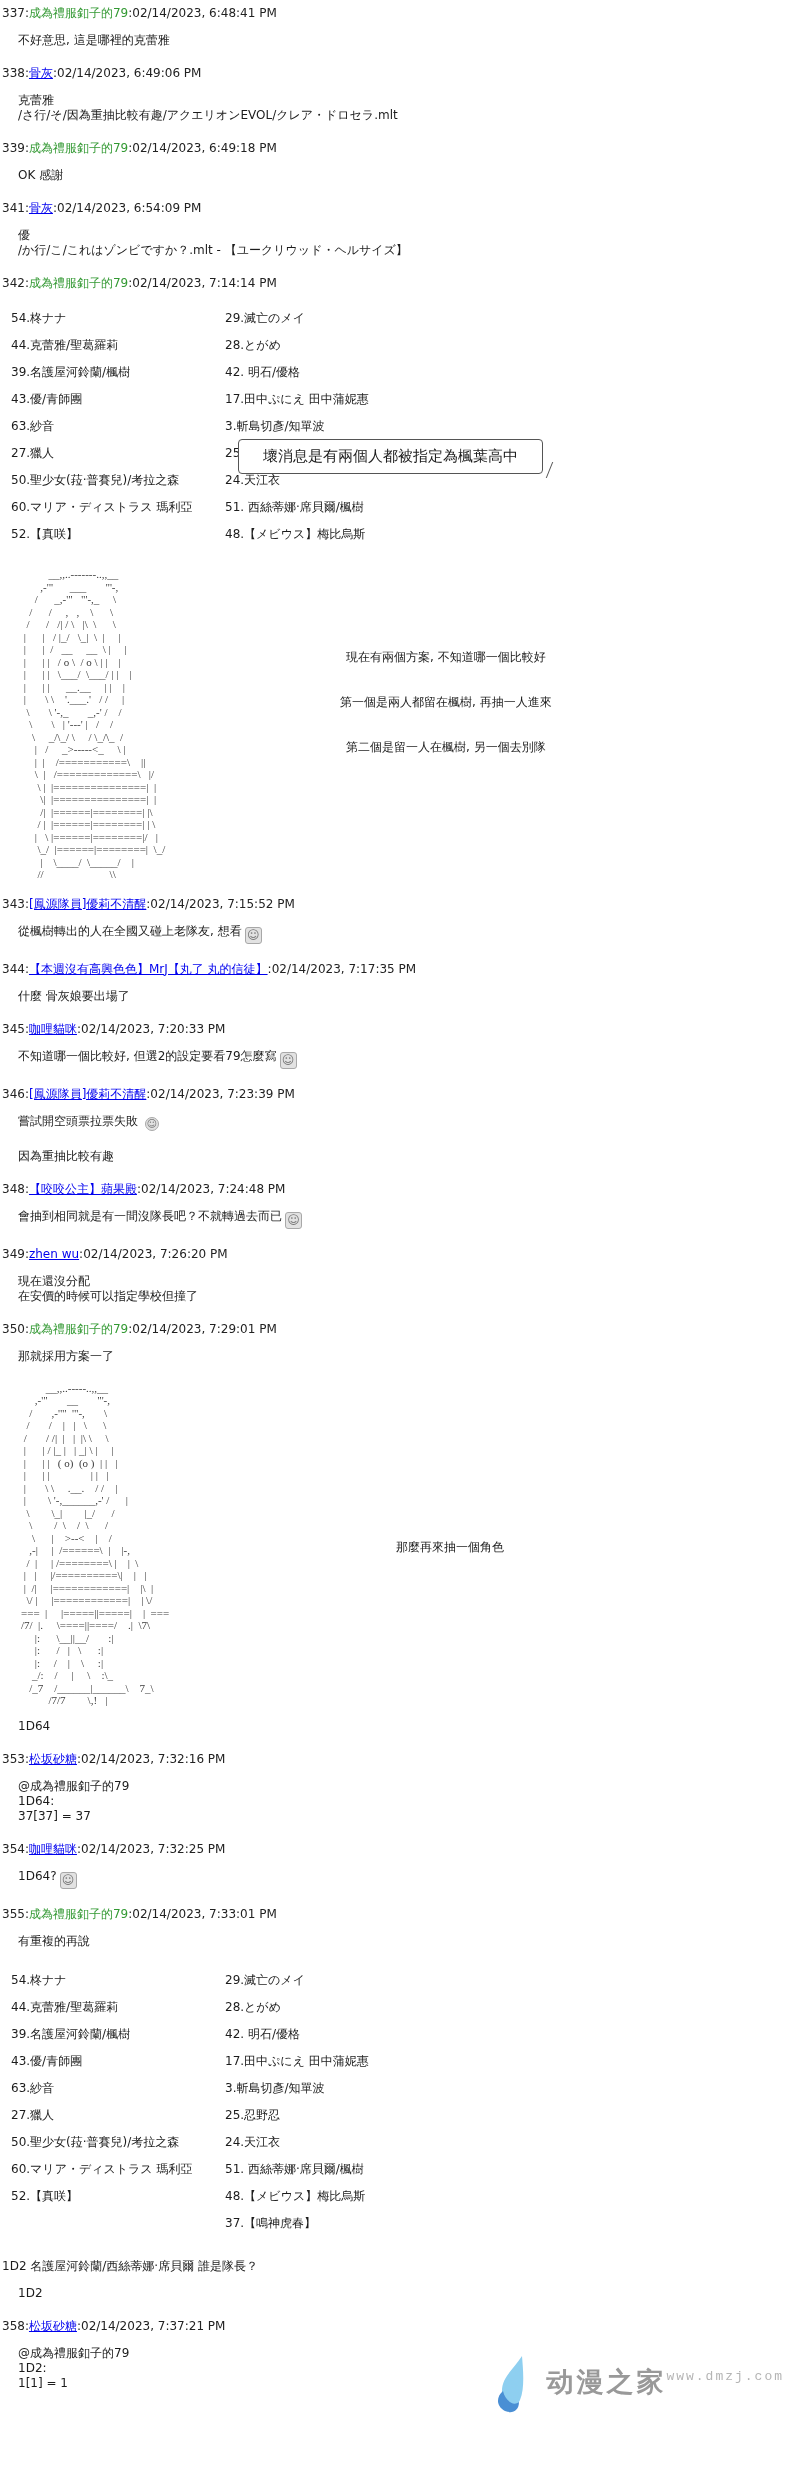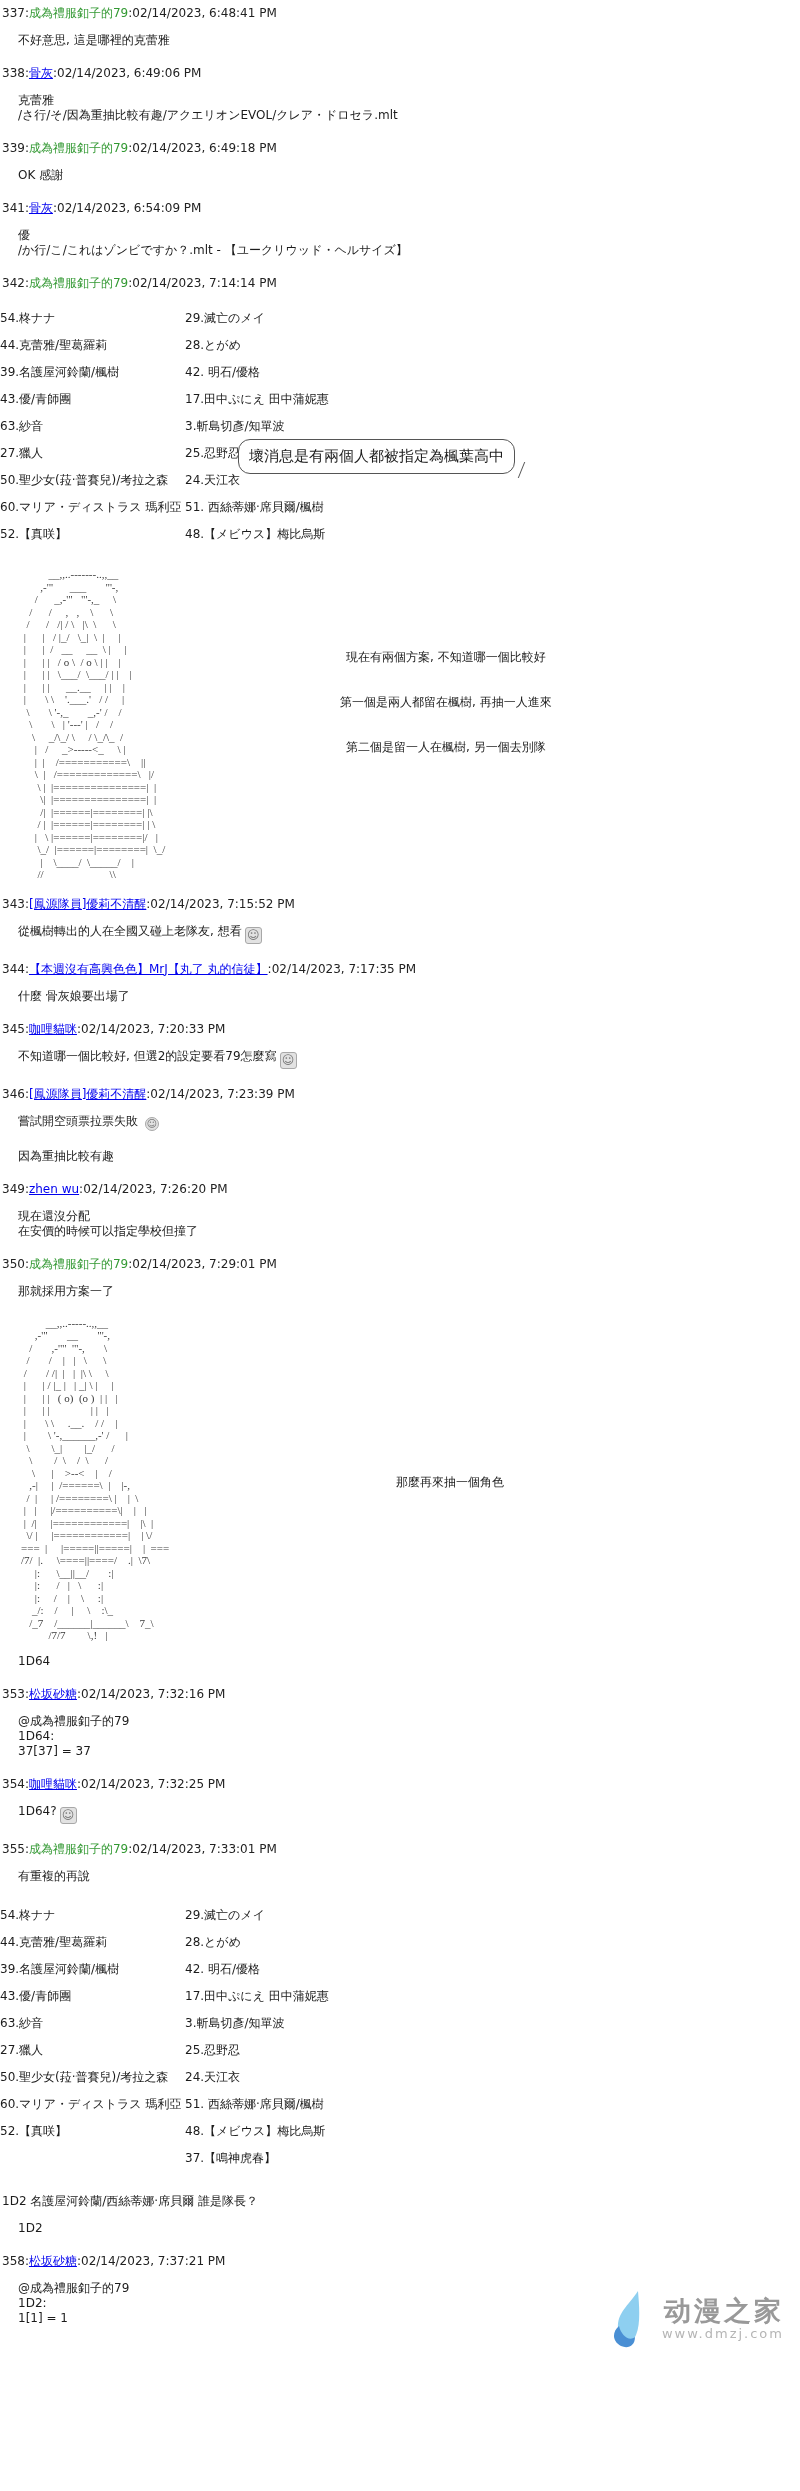--- a/index.html
+++ b/index.html
@@ -24,24 +24,24 @@
   .line{line-height:15px; min-height:15px;}
   .seg-red{color:var(--red);}
   .emo{
     display:inline-block; width:17px; height:17px; background:#e2e2e2;
     border:1px solid #a8a8a8; border-radius:3px; color:#777777; font-size:12px;
     line-height:15px; text-align:center; vertical-align:-4px; margin-left:3px;
   }
   .emo-sm{width:14px; height:14px; font-size:10px; line-height:12px; border-radius:7px; vertical-align:-2px;}
   
   .roster{position:relative; margin:14px 0 20px 0;}
-  .rrow{display:grid; grid-template-columns:185px 1fr; height:27px; line-height:27px; padding-left:0;}
+  .rrow{display:grid; grid-template-columns:185px 1fr; height:27px; line-height:27px; padding-left:11px;gap:29px;}
   .bubble{
     position:absolute; left:238px; top:134px; background:#ffffff;
-    border:1.5px solid #555555; border-radius:12px; padding:7px 10px;
+    border:1.5px solid #555555; border-radius:4px; padding:7px 24px;
     font-size:15px; white-space:nowrap; z-index:2;
   }
   .bubble::after{
     content:""; position:absolute; right:-8px; bottom:-5px; width:9px; height:16px;
     border-right:1.5px solid #555555; transform:skewX(-22deg);
   }
   
   .aa-wrap{position:relative; margin:8px 0 12px 10px;}
   pre.aa{
     font-family:Liberation Serif, serif;
@@ -50,21 +50,21 @@
   .aa-side{position:absolute; font-size:12px; white-space:nowrap;}
   .side-aa1{left:330px; top:82px;}
   .side-aa2{left:386px; top:138px;margin-top:20px;}
   .aa-side .side-line{line-height:15px; margin-bottom:30px;text-align:center;}
   
   .watermark{
     display:flex; justify-content:flex-end; align-items:center;
     margin:-54px 16px 14px 0; gap:10px; pointer-events:none;
   }
   .wm-logo{width:44px; height:58px; flex:0 0 auto;}
-  .wm-text{display:flex; flex-direction:column; align-items:flex-end;}
+  .wm-text{display:flex; flex-direction:row; align-items:flex-start;font-family:Liberation Mono, monospace;}
   .wm-title{font-size:27px; font-weight:bold; color:var(--wm-gray); letter-spacing:3px; line-height:30px;}
   .wm-url{font-size:13px; color:var(--wm-light); letter-spacing:2px; line-height:16px;}
 </style>
 </head>
 <body>
 
 <div class="thread">
   <div>
       <div class="post">
         <div class="post-header"><span class="pnum">337:</span><span class="pname-green">成為禮服釦子的79</span><span class="ptime">:02/14/2023, 6:48:41 PM</span></div>
@@ -189,20 +189,26 @@
         <div class="para">
           <div class="line"><span>嘗試開空頭票拉票失敗 </span><span class="emo emo-sm">☺</span></div>
         </div>
       </div>
       <div class="post">
         <div class="para">
           <div class="line"><span>因為重抽比較有趣</span></div>
         </div>
       </div>
       <div class="post">
+        <div class="post-header"><span class="pnum">348:</span><a class="pname-link" href="#">【咬咬公主】蘋果殿</a><span class="ptime">:02/14/2023, 7:24:48 PM</span></div>
+        <div class="para">
+          <div class="line"><span>會抽到相同就是有一間沒隊長吧？不就轉過去而已</span><span class="emo">☺</span></div>
+        </div>
+      </div>
+      <div class="post">
         <div class="post-header"><span class="pnum">349:</span><a class="pname-link" href="#">zhen wu</a><span class="ptime">:02/14/2023, 7:26:20 PM</span></div>
         <div class="para">
           <div class="line"><span>現在還沒分配</span></div>
           <div class="line"><span>在安價的時候可以指定學校但撞了</span></div>
         </div>
       </div>
       <div class="post">
         <div class="post-header"><span class="pnum">350:</span><span class="pname-green">成為禮服釦子的79</span><span class="ptime">:02/14/2023, 7:29:01 PM</span></div>
         <div class="para">
           <div class="line"><span>那就採用方案一了</span></div>

